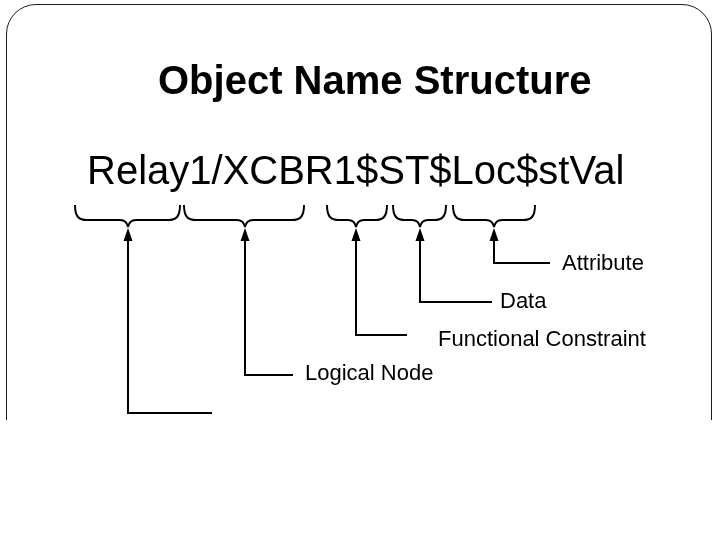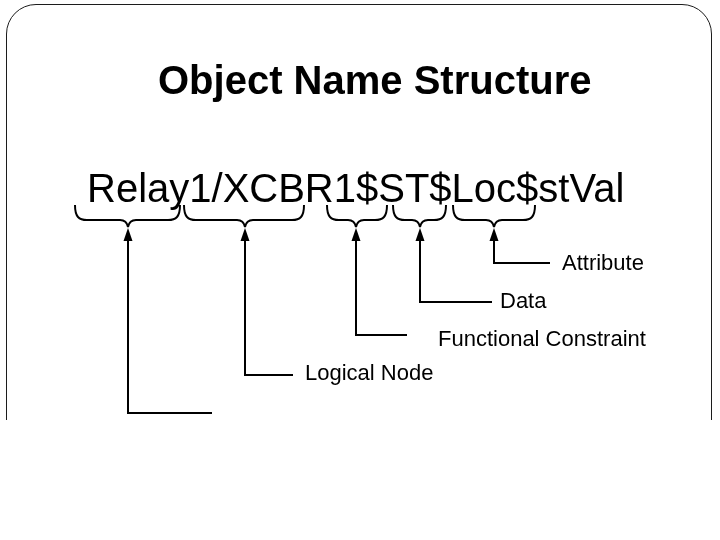--- a/index.html
+++ b/index.html
@@ -31,21 +31,21 @@
     top: 60px;
     font-size: 40px;
     line-height: 40px;
     font-weight: bold;
     color: #000000;
     white-space: nowrap;
   }
   .object-name-text {
     position: absolute;
     left: 87px;
-    top: 168px;
+    top: 150px;
     font-size: 40px;
     line-height: 40px;
     font-weight: normal;
     color: #000000;
     white-space: nowrap;
   }
   .diagram-svg {
     position: absolute;
     left: 0;
     top: 0;

